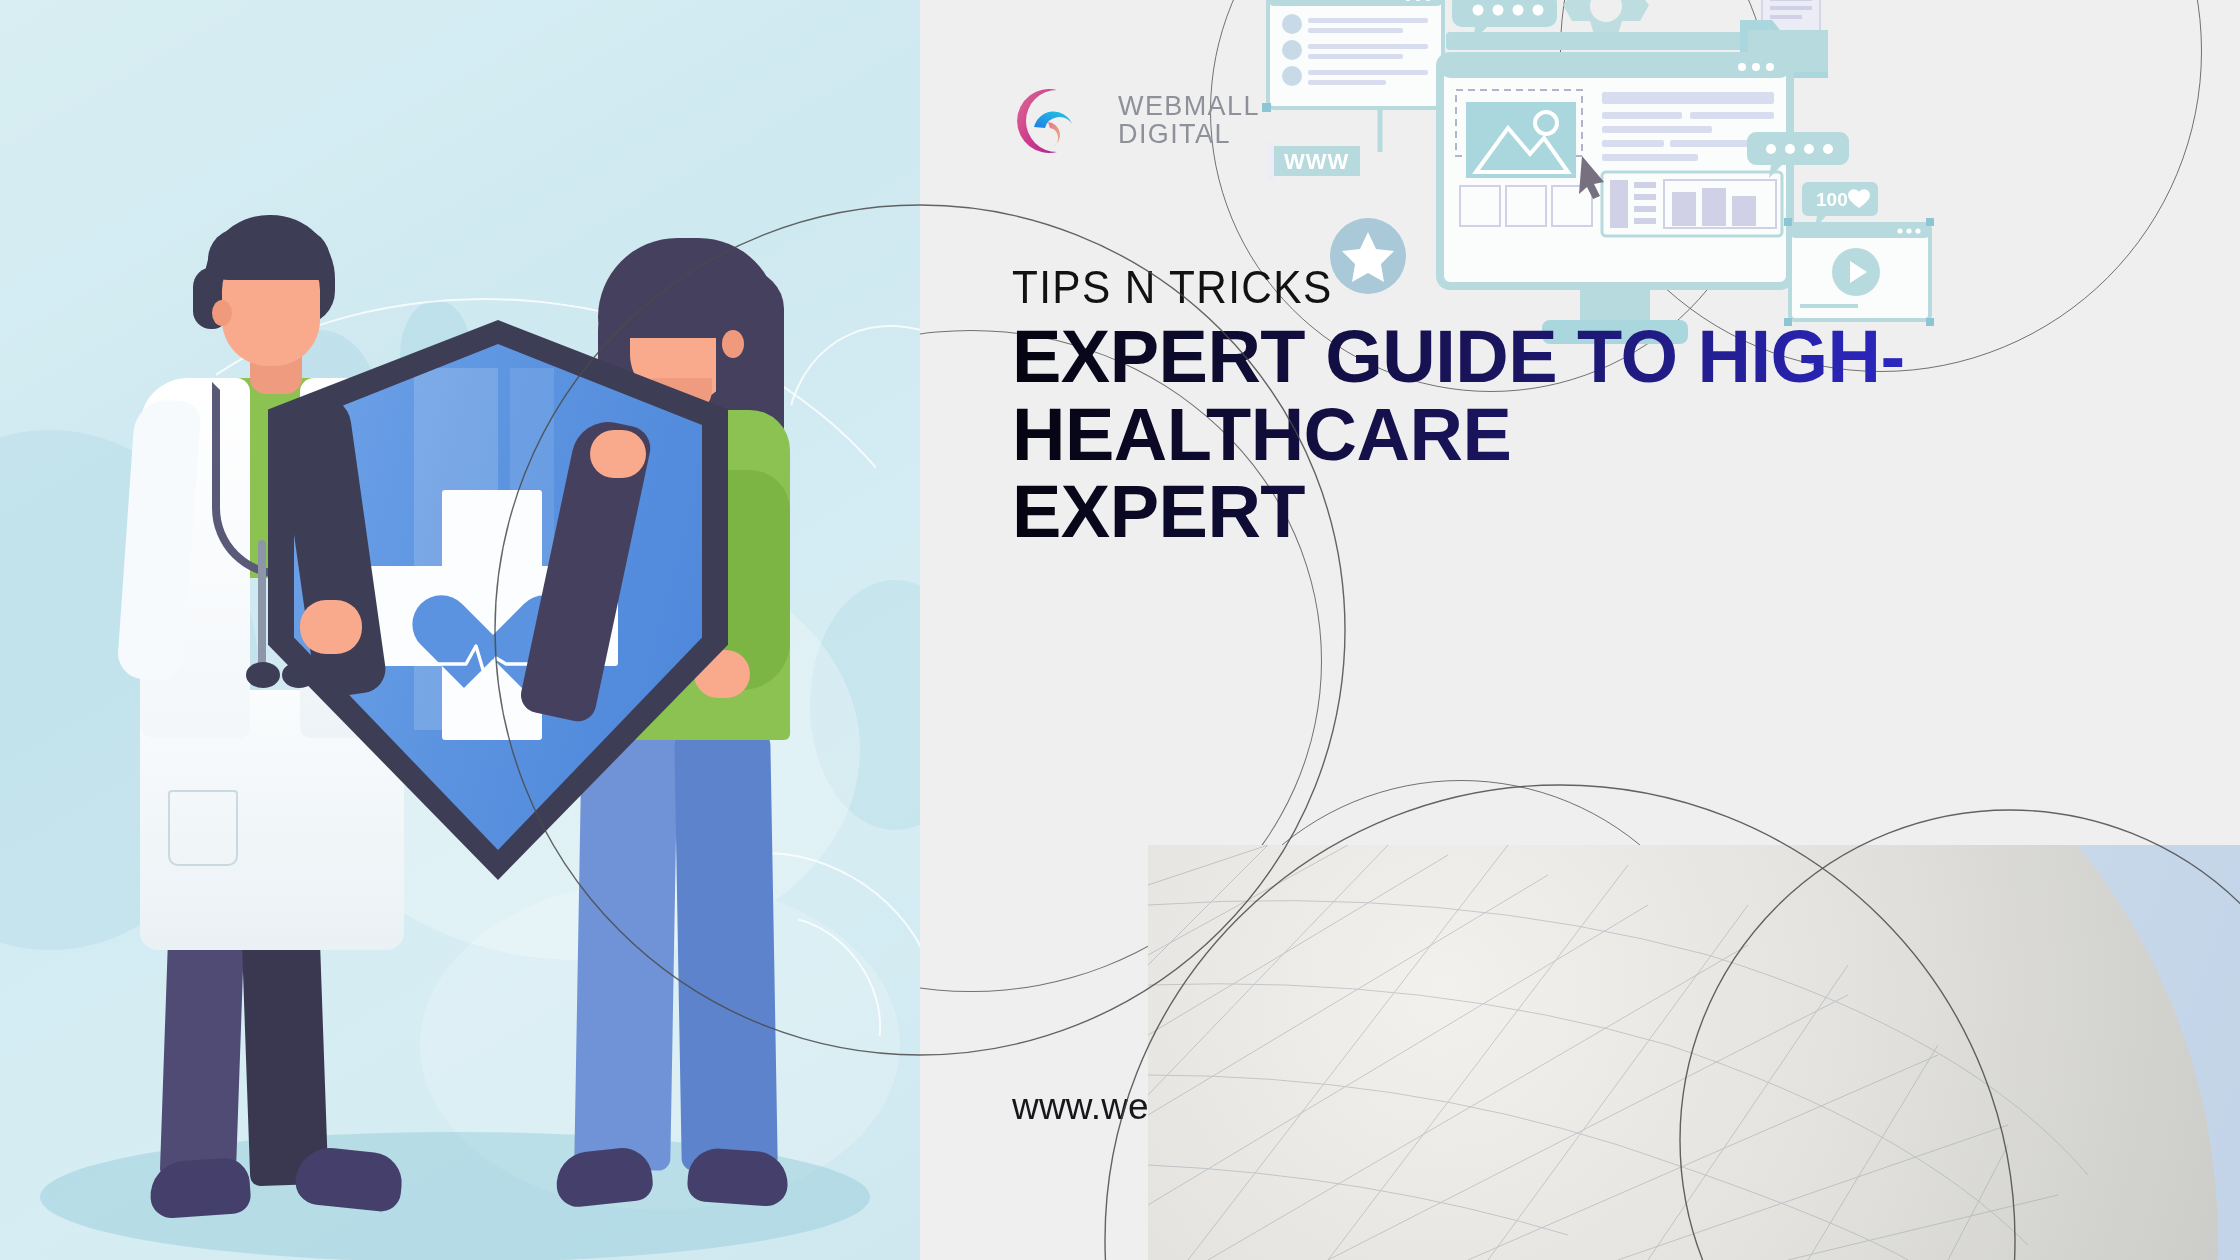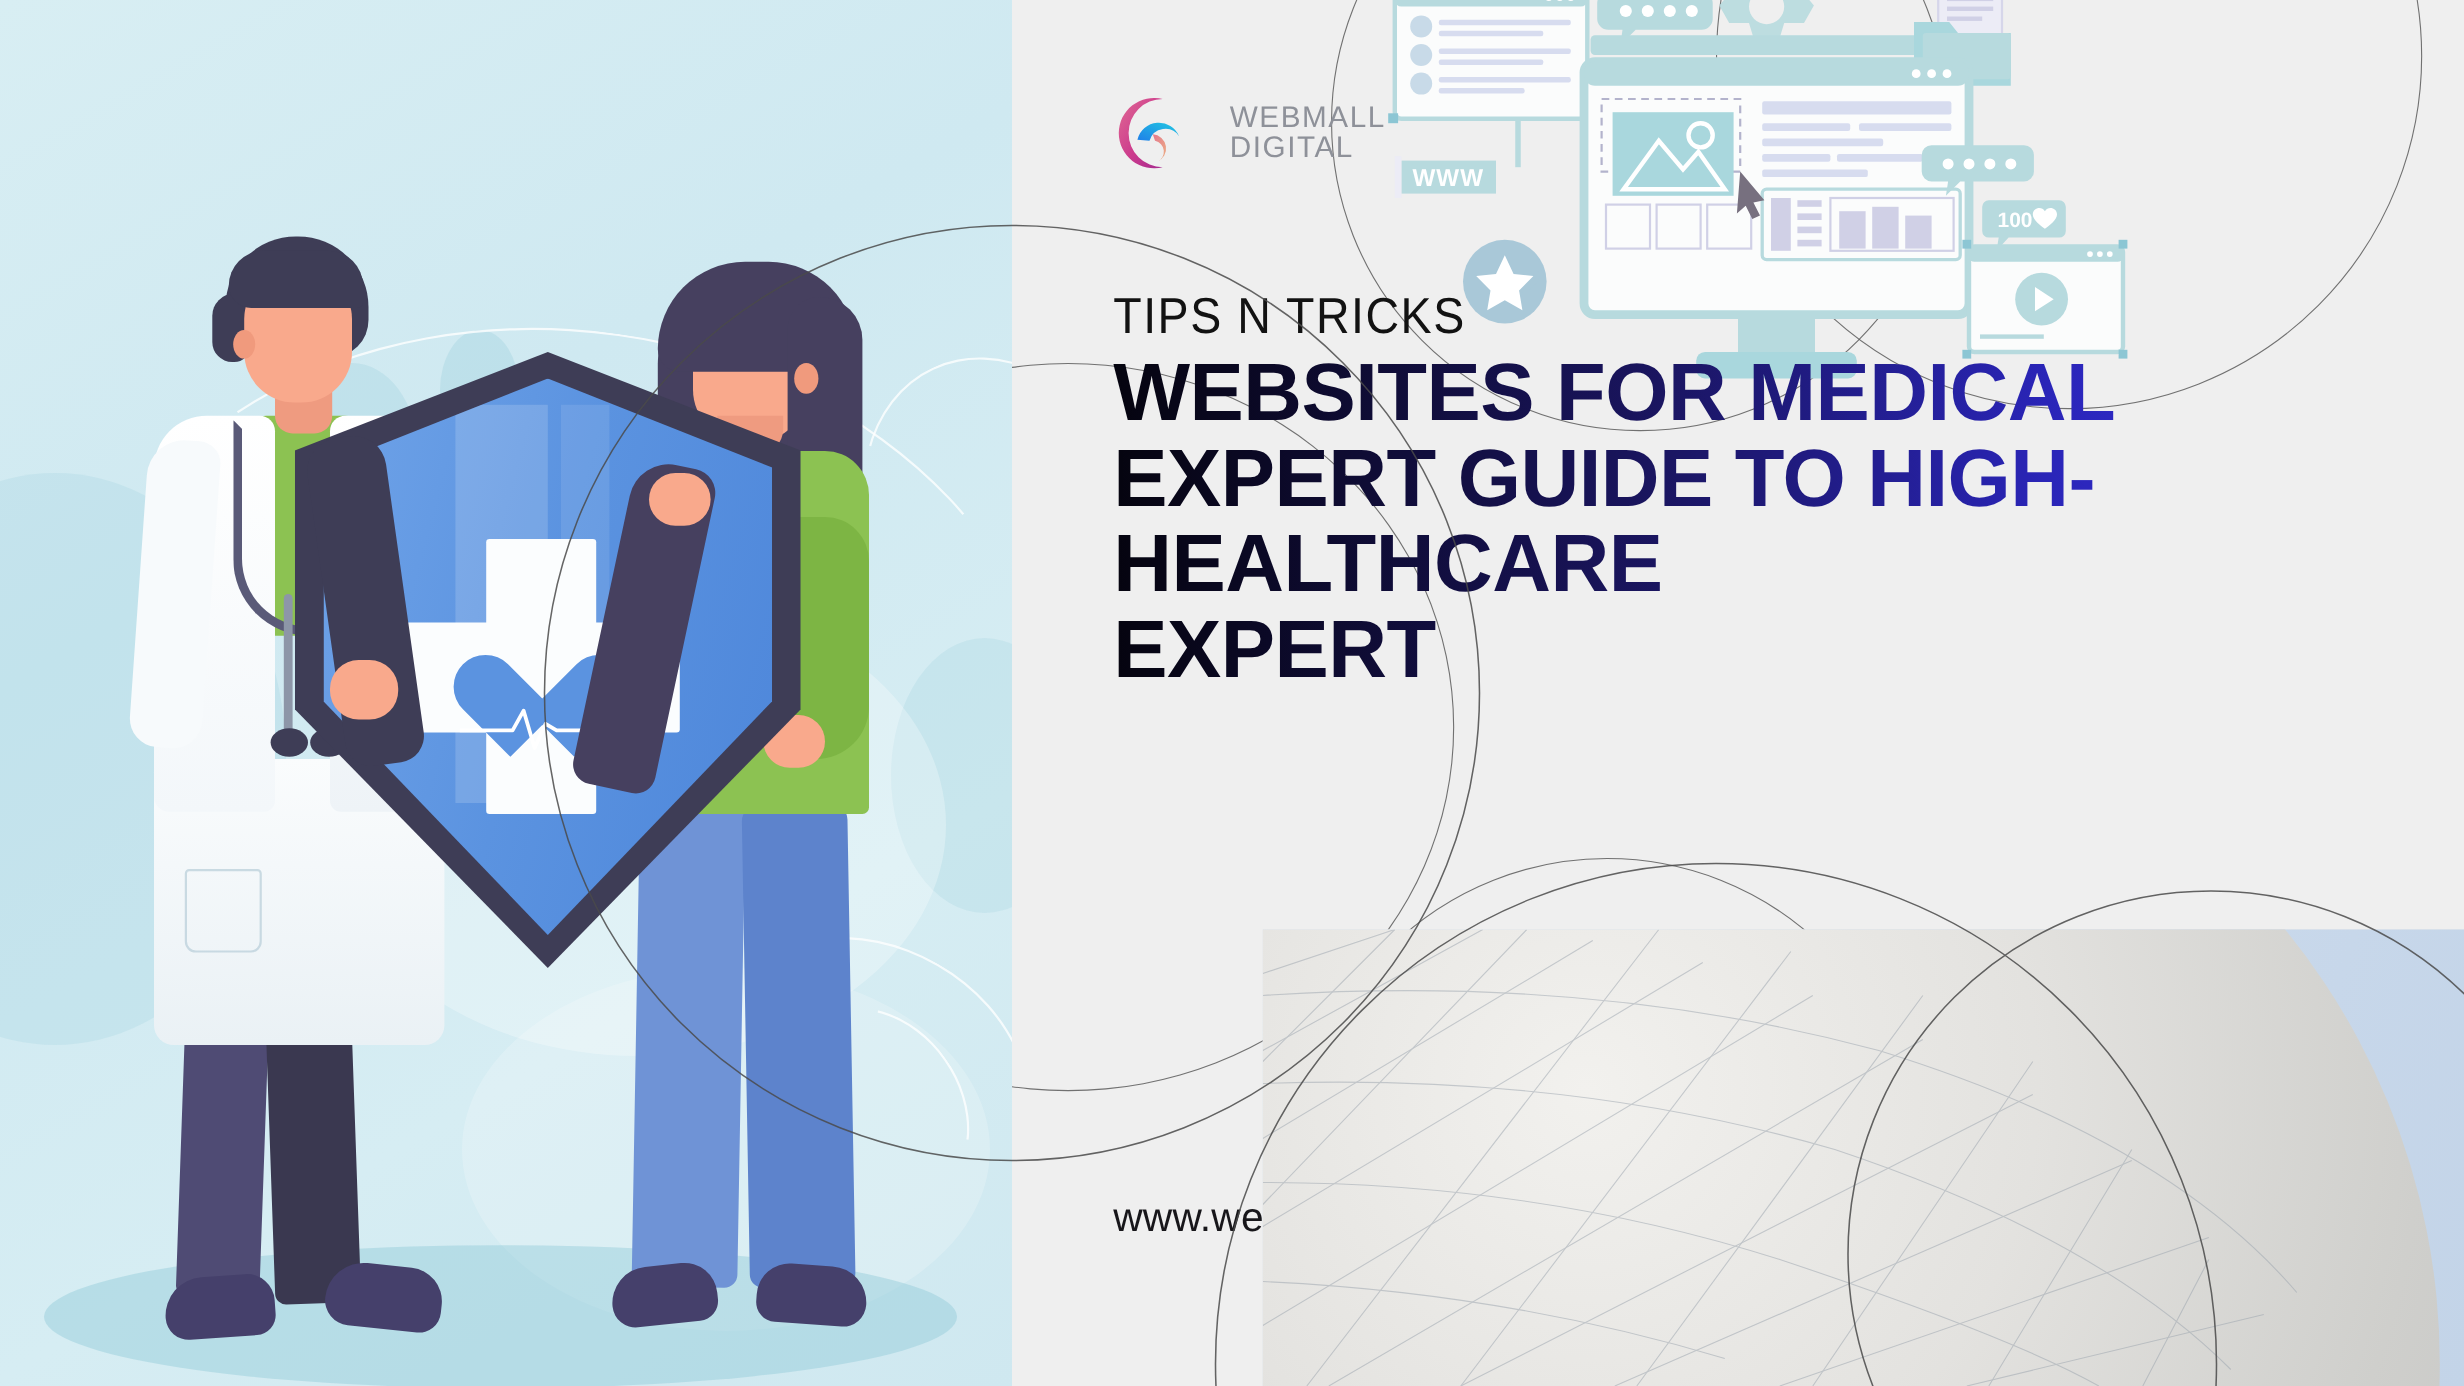--- a/index.html
+++ b/index.html
@@ -422,21 +422,20 @@
       </svg>
       <div class="logo-text">
         <div>WEBMALL</div>
         <div>DIGITAL</div>
       </div>
     </div>
 
     <div class="kicker">TIPS N TRICKS</div>
 
     <div class="headline">
-      <span class="hl">WEBSITES FOR MEDICAL</span>
       <span class="hl">EXPERT GUIDE TO HIGH-</span>
       <span class="hl short">HEALTHCARE</span>
       <span class="hl short">EXPERT</span>
     </div>
 
     <div class="site-url">www.webmalldigital.com</div>
   </div>
 
   <div class="sphere">
     <div class="sky"></div>

